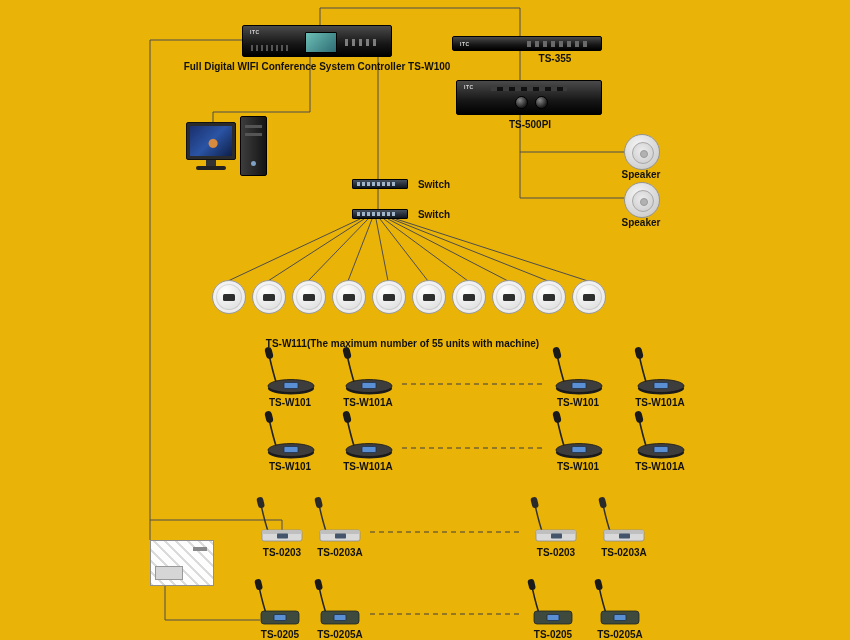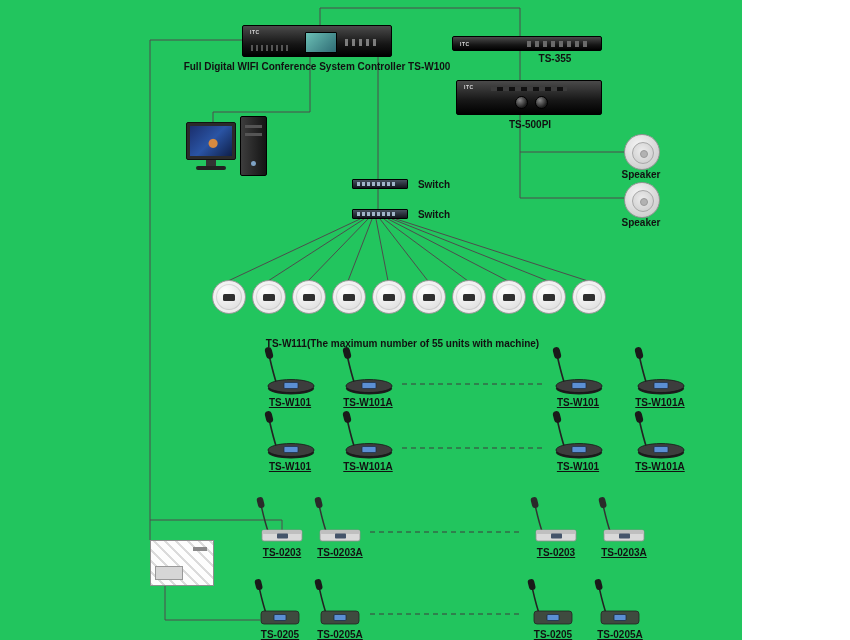--- a/index.html
+++ b/index.html
@@ -1,16 +1,16 @@
 <!DOCTYPE html>
 <html><head>
 <meta charset="utf-8">
 <style>
   html,body{margin:0;padding:0;background:#fff;}
-  .canvas{position:relative;width:742px;height:640px;background:#22c55e;overflow:hidden;
+  .canvas{position:relative;width:850px;height:640px;background:#eab308;overflow:hidden;
           font-family:"Liberation Sans",sans-serif;}
   .wires{position:absolute;left:0;top:0;z-index:1;}
   .dev{position:absolute;z-index:2;box-sizing:border-box;}
   .lbl{position:absolute;z-index:3;font:700 10px "Liberation Sans",sans-serif;color:#111;
        text-align:center;white-space:nowrap;}
   .lbl-left{text-align:center;}
   .rack{background:linear-gradient(180deg,#4a4a4a,#161616 60%,#000);border:1px solid #000;border-radius:2px;}
   .logo{position:absolute;left:7px;top:3px;color:#d9d9d9;font:700 5px "Liberation Sans",sans-serif;letter-spacing:.5px;}
   .ctrl-screen{position:absolute;left:62px;top:6px;width:30px;height:19px;
                background:linear-gradient(135deg,#6cc0b6,#2e6b74);border:1px solid #000;border-radius:1px;}
@@ -49,21 +49,21 @@
   .tower-vent{position:absolute;left:4px;width:17px;height:3px;background:#555;}
   .tower-dot{position:absolute;left:10px;top:44px;width:5px;height:5px;border-radius:50%;background:#7fa2c4;}
   .pbox{background-color:#fdfdfd;
         background-image:repeating-linear-gradient(45deg,rgba(140,140,140,.3) 0 2px,transparent 2px 8px);
         border:1px solid #8f8f8f;}
   .pbox-plate{position:absolute;left:4px;bottom:5px;width:26px;height:12px;background:#d6d6d6;border:1px solid #999;}
   .pbox-slot{position:absolute;right:6px;top:6px;width:14px;height:4px;background:#8a8a8a;}
   .mic-unit{position:absolute;width:60px;height:66px;z-index:2;}
   .mic-svg{position:absolute;left:0;top:0;}
   .mic-label{position:absolute;top:53px;left:-12px;right:-12px;text-align:center;
-             font:700 10px "Liberation Sans",sans-serif;color:#111;white-space:nowrap;text-decoration:underline;}
+             font:700 10px "Liberation Sans",sans-serif;color:#111;white-space:nowrap;}
 </style>
 </head>
 <body>
 
 <div class="canvas">
 
   <svg width="0" height="0" style="position:absolute">
     <defs>
       <symbol id="mic-dark" viewBox="0 0 60 52">
         <path d="M17 41 C14 32 12 24 9.5 13" stroke="#222" stroke-width="1.6" fill="none"></path>

